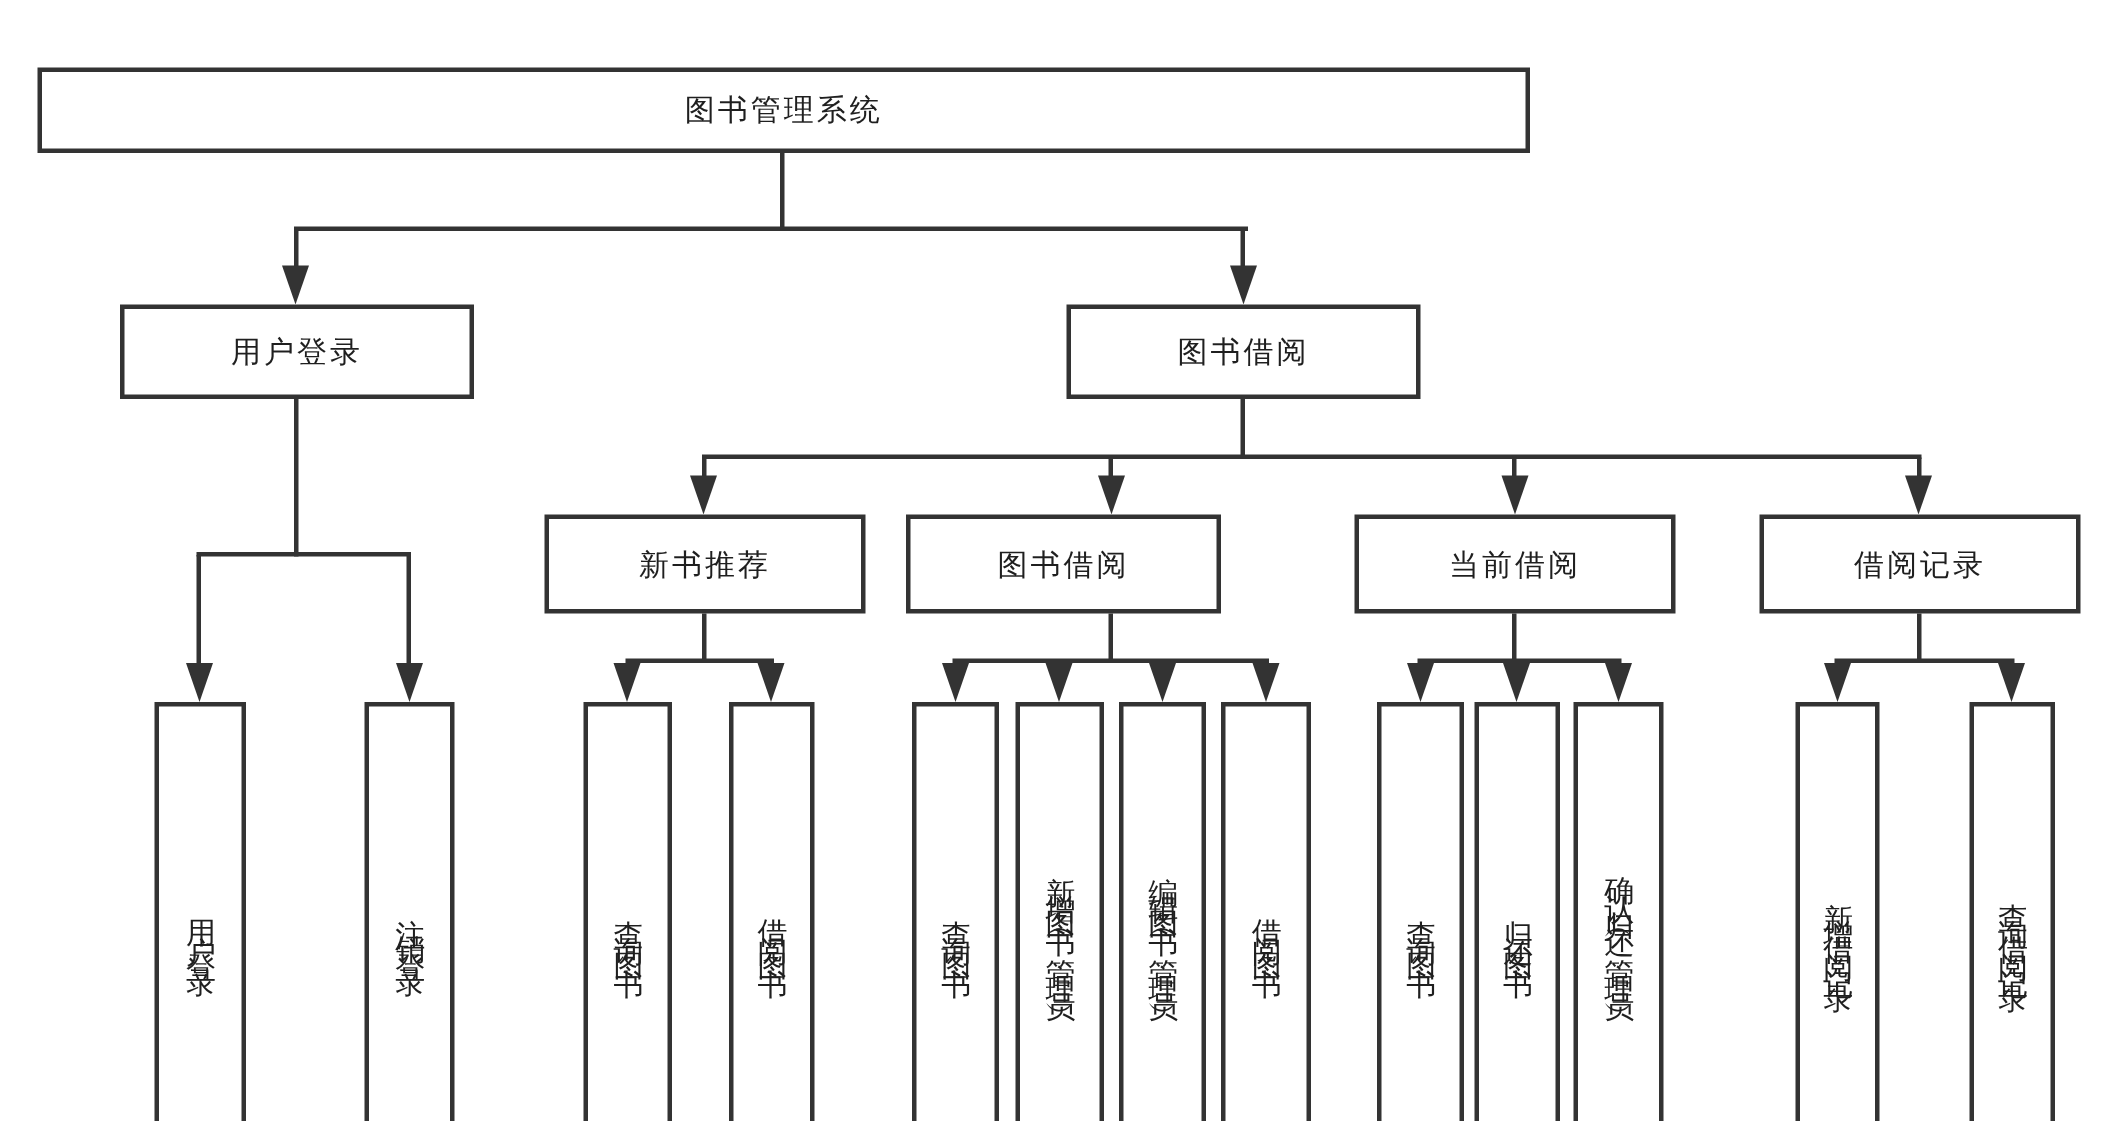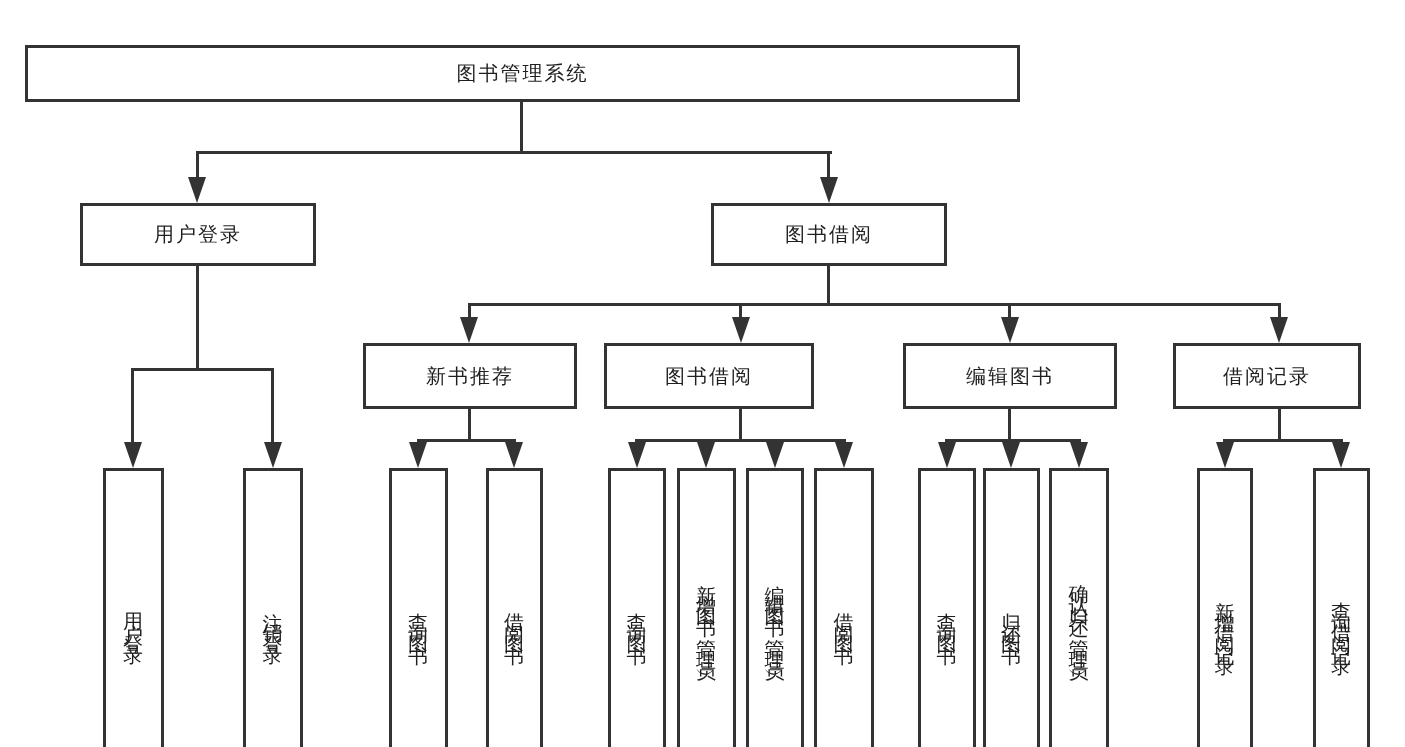--- a/index.html
+++ b/index.html
@@ -134,23 +134,23 @@
     <span>图书借阅</span>
   </div>
 
   <div class="node" style="left:363px; top:310px; width:214px; height:66px;">
     <span>新书推荐</span>
   </div>
   <div class="node" style="left:604px; top:310px; width:210px; height:66px;">
     <span>图书借阅</span>
   </div>
   <div class="node" style="left:903px; top:310px; width:214px; height:66px;">
-    <span>编辑图书</span>
+    <span>当前借阅</span>
   </div>
-  <div class="node" style="left:1173px; top:310px; width:188px; height:66px;">
+  <div class="node" style="left:1173px; top:310px; width:214px; height:66px;">
     <span>借阅记录</span>
   </div>
 
   <div class="vnode" style="left:103px; width:61px;">
     <span class="vtext">用户登录</span>
   </div>
   <div class="vnode" style="left:243px; width:60px;">
     <span class="vtext">注销登录</span>
   </div>
 

